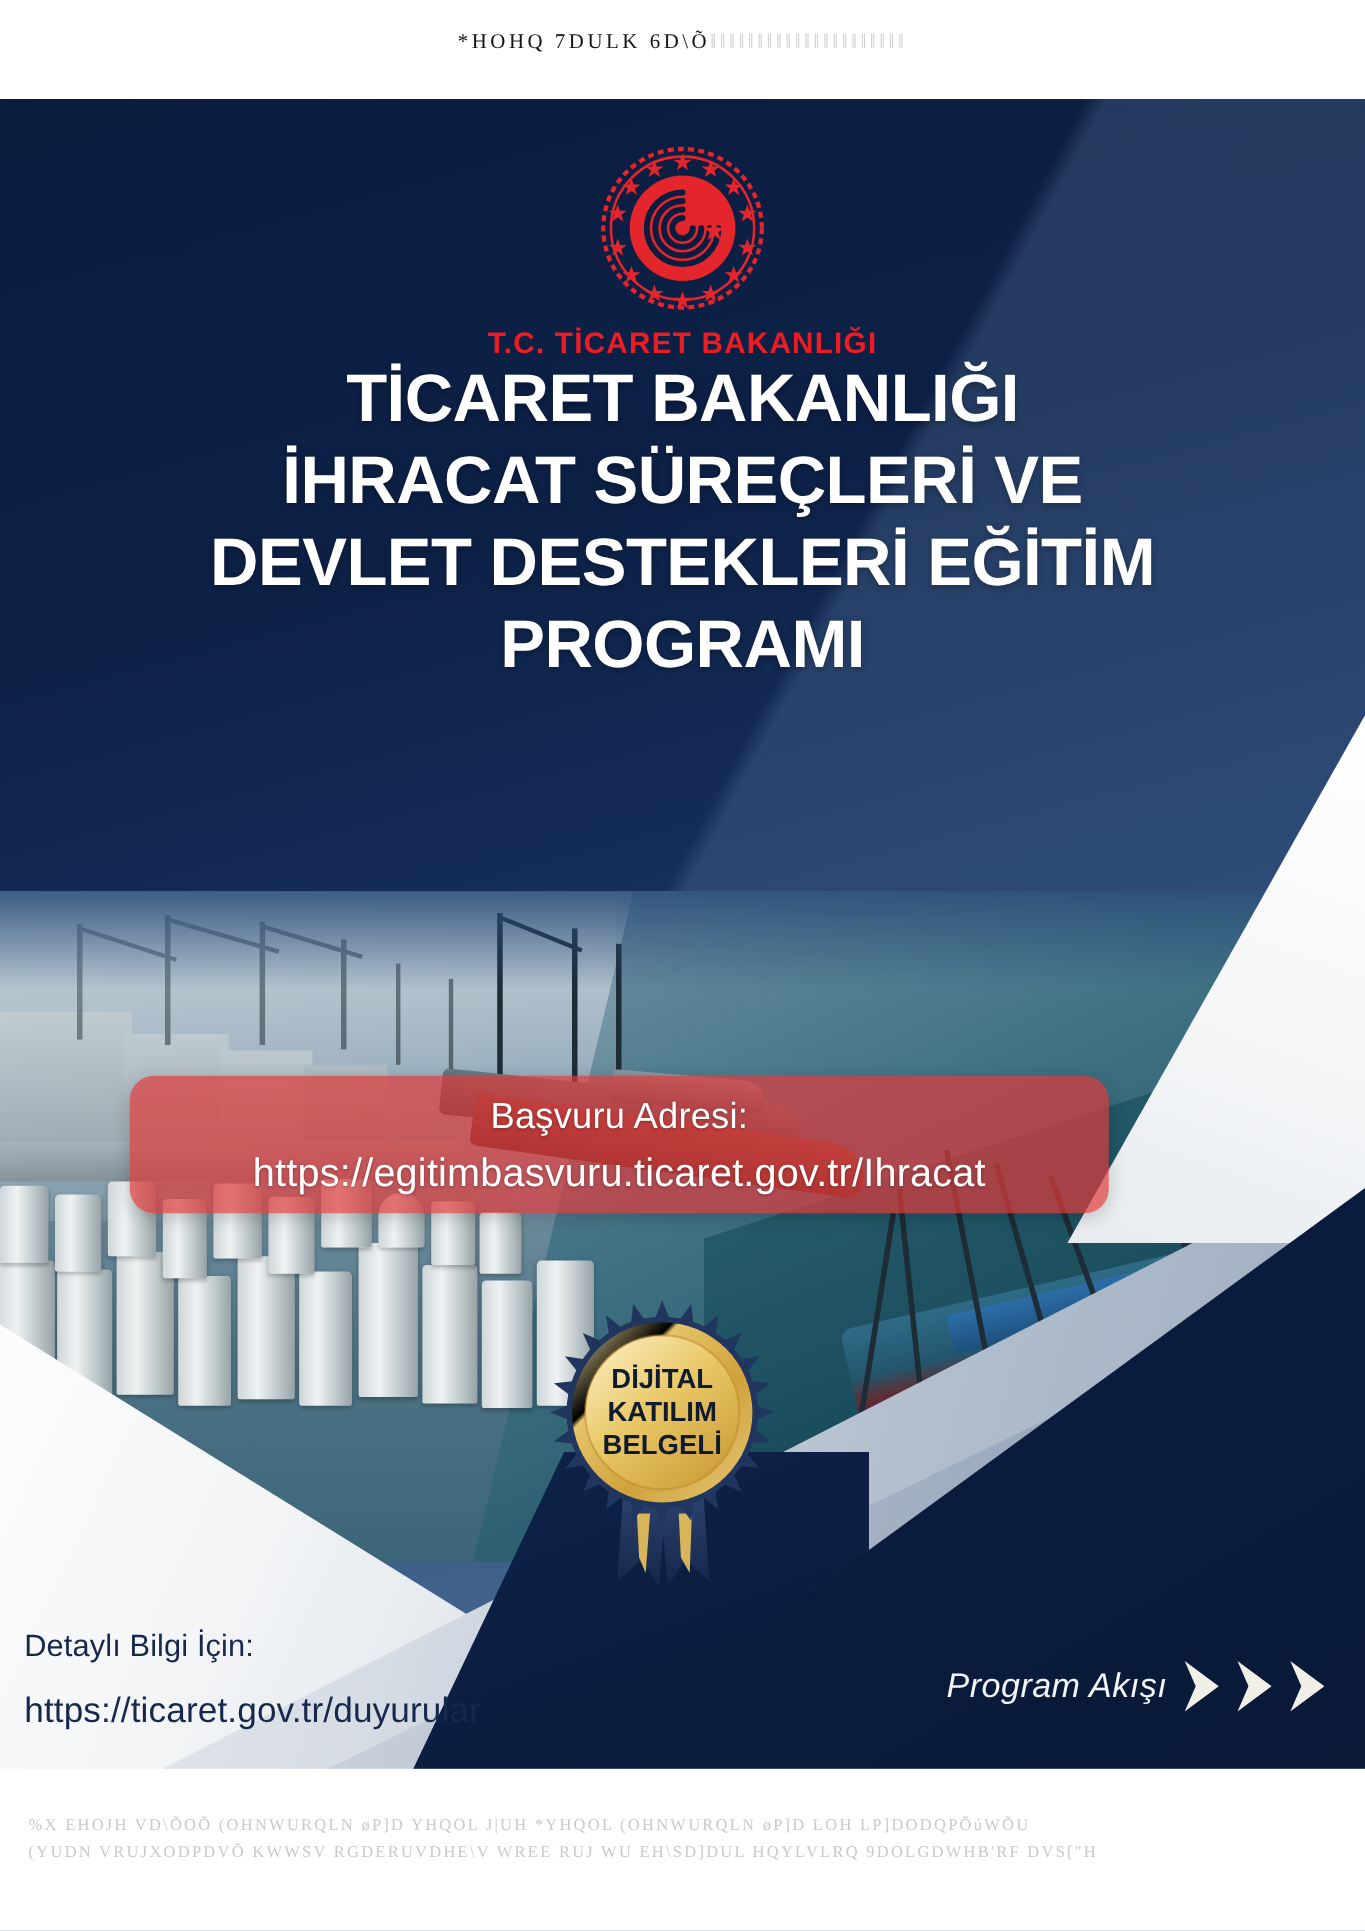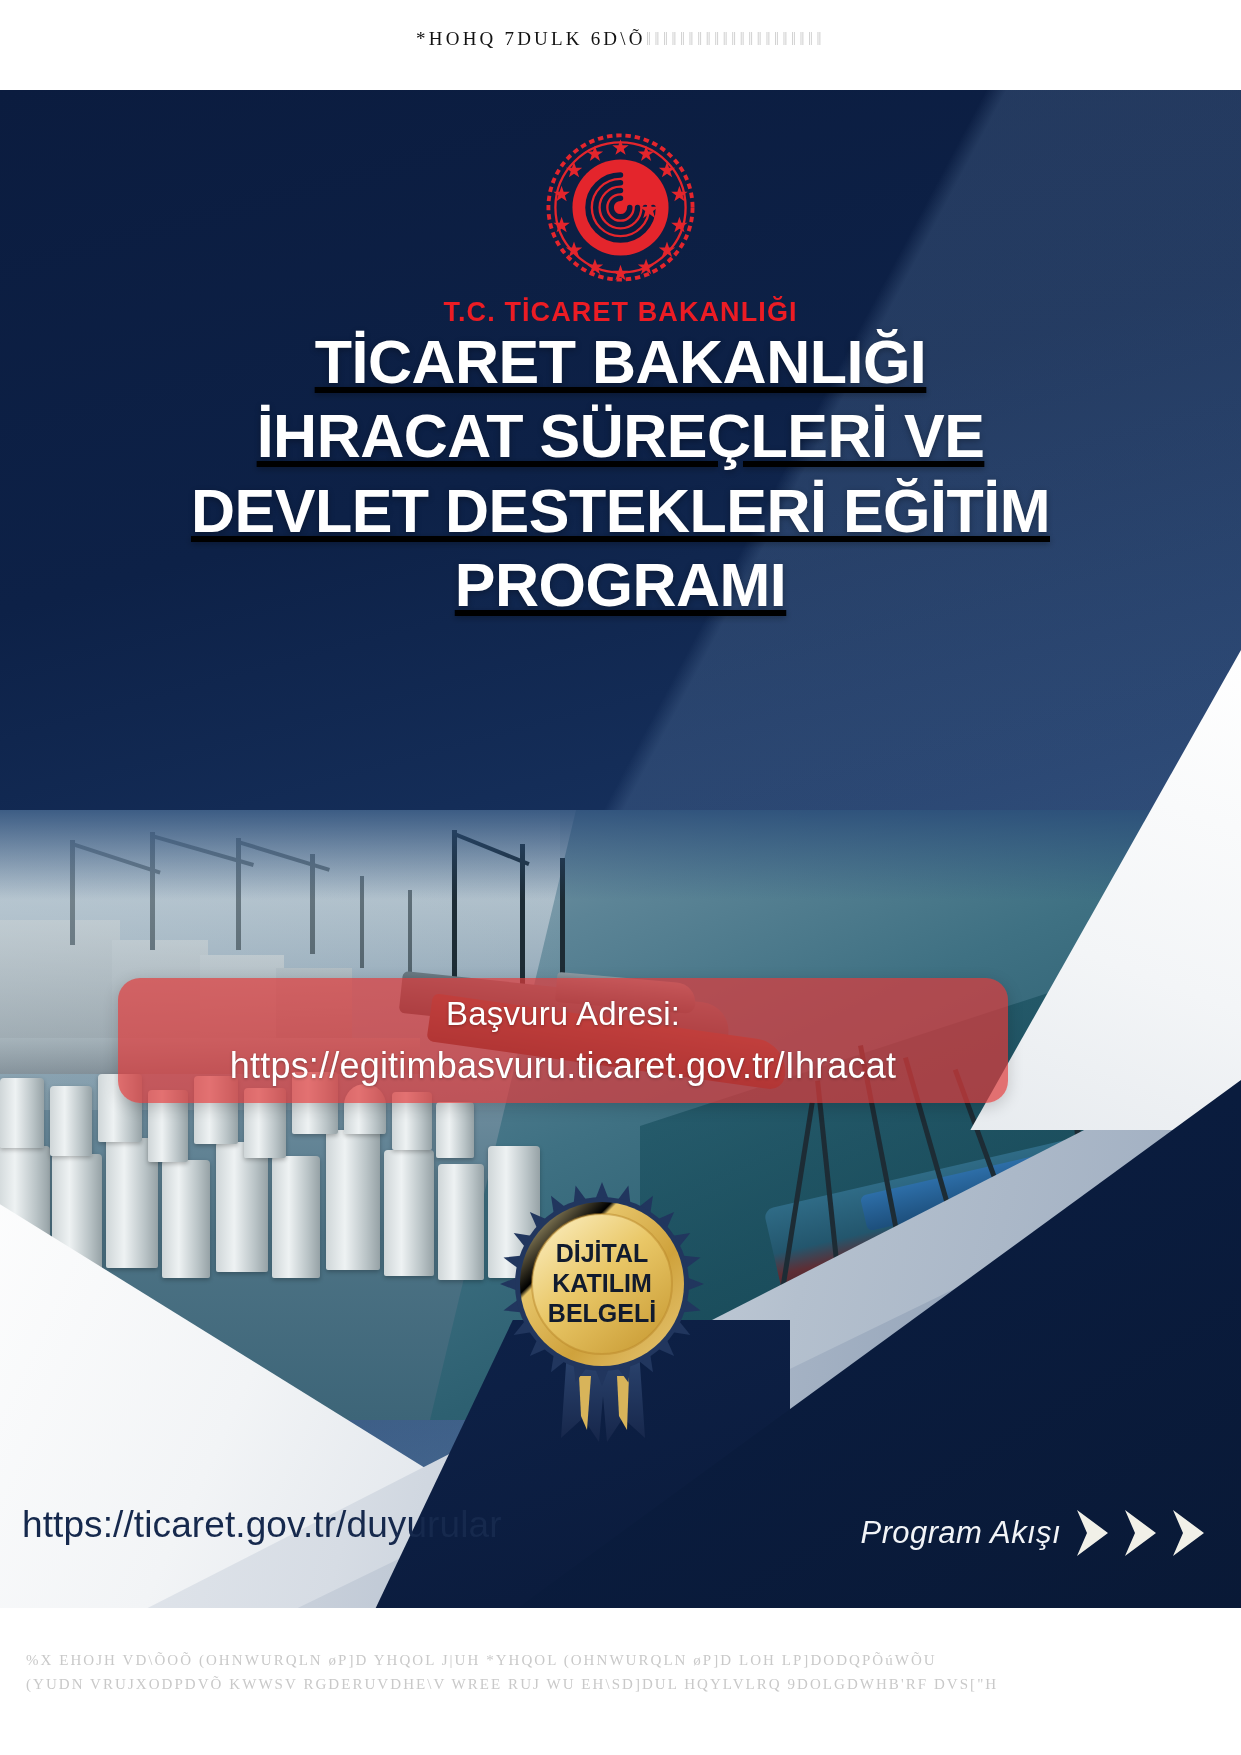--- a/index.html
+++ b/index.html
@@ -134,21 +134,21 @@
   .emblem { width:155px; height:155px; }
   .logo-text {
     margin-top:12px;
     color:#ec1c24; font-weight:bold; font-size:27px; letter-spacing:1.1px;
     font-family:"Liberation Sans", sans-serif;
   }
 
   
   .titles {
     position:absolute; left:0; top:235px; width:1241px;
-    text-align:center; padding:0 70px;text-decoration:underline;
+    text-align:center; padding:0 70px;
   }
   .title-line {
     color:#ffffff; font-weight:bold; font-size:61px; line-height:1.22;
     letter-spacing:-0.5px;
     text-shadow:0 2px 6px rgba(0,0,0,.30);
   }
   .subtitle {
     margin-top:26px;
     color:#eef2f7; font-size:40px; font-weight:400; letter-spacing:0.2px;
     text-shadow:0 2px 5px rgba(0,0,0,.35);
@@ -173,21 +173,21 @@
   }
 
   
   .badge { position:absolute; left:487px; top:1090px; width:230px; height:265px; }
 
   
   .info-left {
     position:absolute; left:22px; top:1390px; width:500px;
   }
   .info-left .lbl { color:#16294d; font-size:28px; letter-spacing:.1px; }
-  .info-left .url { color:#16294d; font-size:37px; margin-top:24px; letter-spacing:.1px; }
+  .info-left .url { color:#16294d; font-size:32px; margin-top:24px; letter-spacing:.1px; }
 
   
   .flow {
     position:absolute; right:36px; top:1420px;
     display:flex; align-items:center; gap:14px;margin-left:32px;
   }
   .flow .flow-label {
     color:#f2f4f7; font-size:31px; font-style:italic; letter-spacing:.4px;
   }
   .flow .chev { width:34px; height:46px; }
@@ -411,20 +411,21 @@
         <circle cx="115" cy="104" r="70" fill="url(#goldin)"></circle>
         <circle cx="115" cy="104" r="70" fill="none" stroke="#b9882a" stroke-width="2" opacity=".5"></circle>
 
         <text x="115" y="82" text-anchor="middle" fill="#111b2e" font-family="Liberation Sans, sans-serif" font-size="25" font-weight="bold">DİJİTAL</text>
         <text x="115" y="112" text-anchor="middle" fill="#111b2e" font-family="Liberation Sans, sans-serif" font-size="25" font-weight="bold">KATILIM</text>
         <text x="115" y="142" text-anchor="middle" fill="#111b2e" font-family="Liberation Sans, sans-serif" font-size="25" font-weight="bold">BELGELİ</text>
       </svg>
     </div>
 
     <div class="info-left">
+      <div class="lbl">Detaylı Bilgi İçin:</div>
       <div class="url">https://ticaret.gov.tr/duyurular</div>
     </div>
 
     <div class="flow">
       <span class="flow-label">Program Akışı</span>
       <svg class="chev" viewBox="0 0 34 46">
         <polygon fill="#f1f0e8" points="2,0 33,23 2,46 12,23"></polygon>
       </svg>
       <svg class="chev" viewBox="0 0 34 46">
         <polygon fill="#f1f0e8" points="2,0 33,23 2,46 12,23"></polygon>

